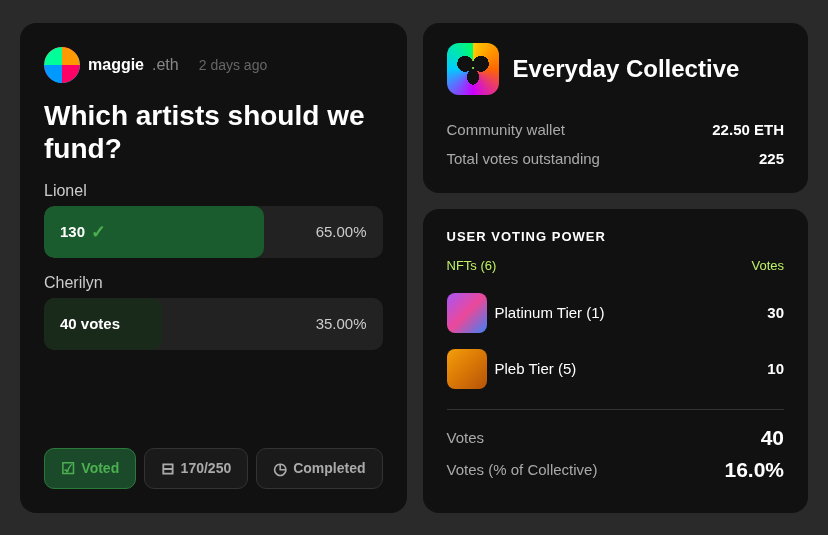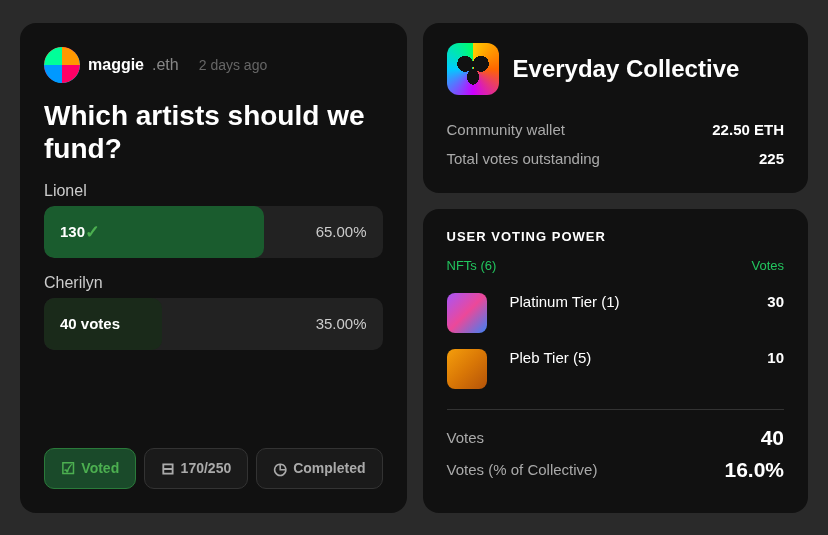--- a/index.html
+++ b/index.html
@@ -87,20 +87,21 @@
       background: #1a5c2e;
       border-radius: 10px;
     }
     .vote-count {
       position: relative;
       font-size: 15px;
       font-weight: 600;
       color: #fff;
       display: flex;
       align-items: center;
+      gap: 6px;
     }
     .check-icon {
       color: #4caf50;
       font-size: 18px;
     }
     .vote-pct {
       position: relative;
       margin-left: auto;
       font-size: 15px;
       color: #ccc;
@@ -192,27 +193,27 @@
       font-weight: 700;
       color: #fff;
       letter-spacing: 1px;
       text-transform: uppercase;
       margin-bottom: 14px;
     }
     .nft-header-row {
       display: flex;
       justify-content: space-between;
       font-size: 13px;
-      color: #22c55e;
+      color: #bef264;
       margin-bottom: 12px;
     }
     .nft-item {
       display: flex;
-      align-items: flex-start;
-      gap: 23px;
+      align-items: center;
+      gap: 8px;
       padding: 8px 0;
     }
     .nft-thumb {
       width: 40px;
       height: 40px;
       border-radius: 8px;
       flex-shrink: 0;
     }
     .nft-thumb-platinum {
       background: linear-gradient(135deg, #a855f7, #ec4899, #3b82f6);

